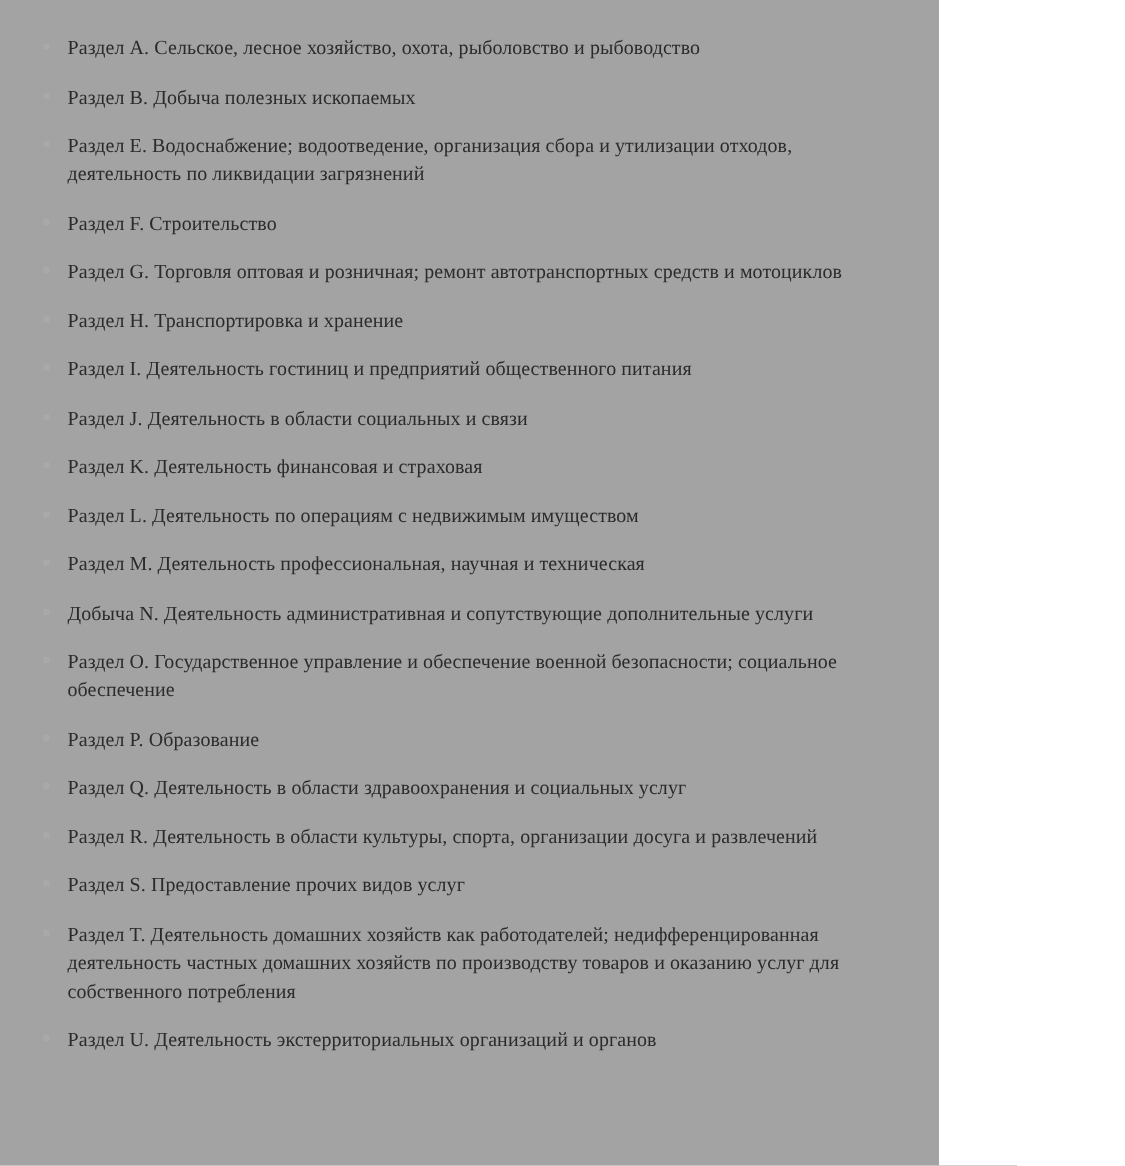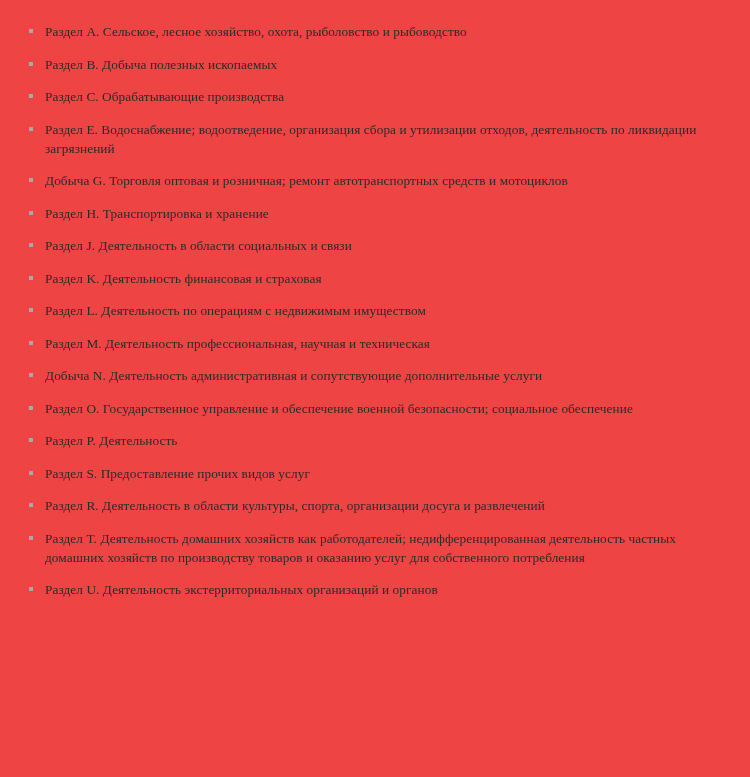--- a/index.html
+++ b/index.html
@@ -11,24 +11,24 @@
     width: 750px;
     height: 777px;
     background: #ffffff;
     font-family: "Liberation Serif", "DejaVu Serif", serif;
     color: #2b2b2b;
     overflow: hidden;
   }
 
   .page {
     box-sizing: border-box;
-    width: 750px;
+    width: 626px;
     height: 777px;
     padding: 22px 18px 8px 18px;
-    background: #ef4444;
+    background: #a3a3a3;
   }
 
   ul.section-list {
     list-style: none;
     margin: 0;
     padding: 0;
   }
 
   li.section-item {
     position: relative;
@@ -68,33 +68,37 @@
       <li class="section-item">
         <span class="bullet"></span>
         <span class="label">Раздел A. Сельское, лесное хозяйство, охота, рыболовство и рыбоводство</span>
       </li>
       <li class="section-item">
         <span class="bullet"></span>
         <span class="label">Раздел B. Добыча полезных ископаемых</span>
       </li>
       <li class="section-item">
         <span class="bullet"></span>
-        <span class="label">Раздел C. Обрабатывающие производства</span>
-      </li>
-      <li class="section-item">
-        <span class="bullet"></span>
         <span class="label">Раздел E. Водоснабжение; водоотведение, организация сбора и утилизации отходов, деятельность по ликвидации загрязнений</span>
       </li>
       <li class="section-item">
         <span class="bullet"></span>
-        <span class="label">Добыча G. Торговля оптовая и розничная; ремонт автотранспортных средств и мотоциклов</span>
+        <span class="label">Раздел F. Строительство</span>
+      </li>
+      <li class="section-item">
+        <span class="bullet"></span>
+        <span class="label">Раздел G. Торговля оптовая и розничная; ремонт автотранспортных средств и мотоциклов</span>
       </li>
       <li class="section-item">
         <span class="bullet"></span>
         <span class="label">Раздел H. Транспортировка и хранение</span>
+      </li>
+      <li class="section-item">
+        <span class="bullet"></span>
+        <span class="label">Раздел I. Деятельность гостиниц и предприятий общественного питания</span>
       </li>
       <li class="section-item">
         <span class="bullet"></span>
         <span class="label">Раздел J. Деятельность в области социальных и связи</span>
       </li>
       <li class="section-item">
         <span class="bullet"></span>
         <span class="label">Раздел K. Деятельность финансовая и страховая</span>
       </li>
       <li class="section-item">
@@ -108,29 +112,33 @@
       <li class="section-item">
         <span class="bullet"></span>
         <span class="label">Добыча N. Деятельность административная и сопутствующие дополнительные услуги</span>
       </li>
       <li class="section-item">
         <span class="bullet"></span>
         <span class="label">Раздел O. Государственное управление и обеспечение военной безопасности; социальное обеспечение</span>
       </li>
       <li class="section-item">
         <span class="bullet"></span>
-        <span class="label">Раздел P. Деятельность</span>
+        <span class="label">Раздел P. Образование</span>
+      </li>
+      <li class="section-item">
+        <span class="bullet"></span>
+        <span class="label">Раздел Q. Деятельность в области здравоохранения и социальных услуг</span>
+      </li>
+      <li class="section-item">
+        <span class="bullet"></span>
+        <span class="label">Раздел R. Деятельность в области культуры, спорта, организации досуга и развлечений</span>
       </li>
       <li class="section-item">
         <span class="bullet"></span>
         <span class="label">Раздел S. Предоставление прочих видов услуг</span>
-      </li>
-      <li class="section-item">
-        <span class="bullet"></span>
-        <span class="label">Раздел R. Деятельность в области культуры, спорта, организации досуга и развлечений</span>
       </li>
       <li class="section-item">
         <span class="bullet"></span>
         <span class="label">Раздел T. Деятельность домашних хозяйств как работодателей; недифференцированная деятельность частных домашних хозяйств по производству товаров и оказанию услуг для собственного потребления</span>
       </li>
       <li class="section-item">
         <span class="bullet"></span>
         <span class="label">Раздел U. Деятельность экстерриториальных организаций и органов</span>
       </li>
     </ul>

